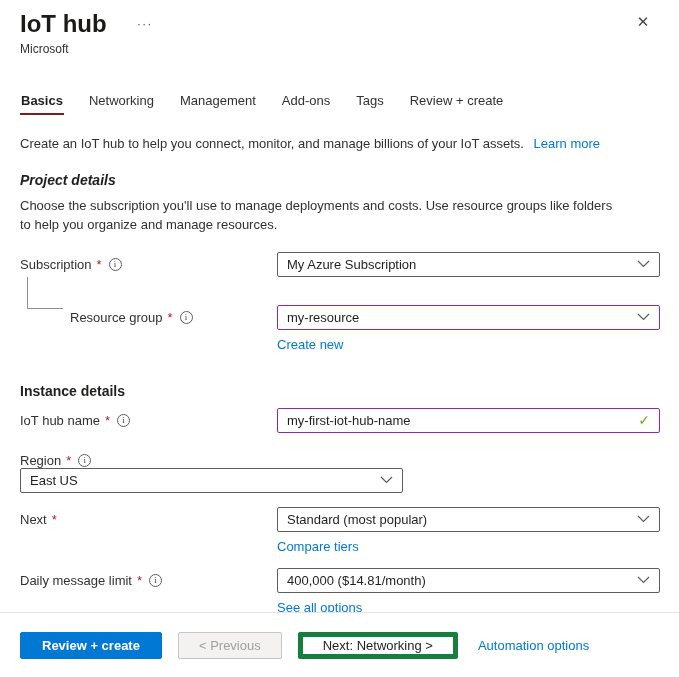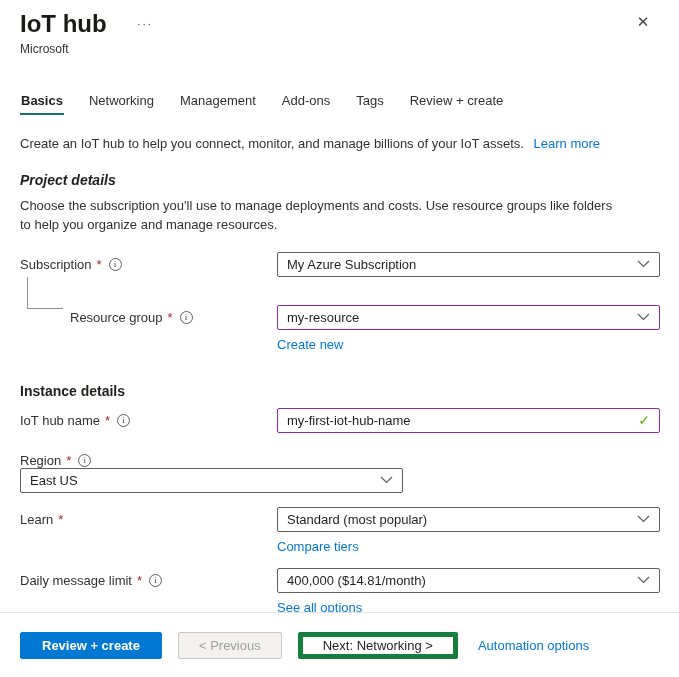--- a/index.html
+++ b/index.html
@@ -19,21 +19,21 @@
   .close-btn {
     position:absolute; top:12px; right:26px; width:20px; height:20px;
     display:flex; align-items:center; justify-content:center;
     color:#484644; font-size:15px; cursor:pointer;
   }
   .subtitle { font-size:12px; color:#323130; margin-top:4px; }
 
   
   .tabs { display:flex; gap:24px; padding:0 20px; margin-top:37px; }
   .tab { font-size:13px; color:#323130; padding:0 1px 5px 1px; border-bottom:2px solid transparent; cursor:pointer; }
-  .tab.active { font-weight:700; border-bottom:2px solid #0f766e; color:#201f1e; }
+  .tab.active { font-weight:700; border-bottom:2px solid #7f1d1d; color:#201f1e; }
 
   
   .intro { padding:0 20px; margin-top:21px; color:#323130; }
 
   .section-heading { font-size:14px; font-weight:700; color:#201f1e; padding:0 20px; }
   .section-desc { padding:0 20px; margin-top:9px; max-width:645px; line-height:1.45; color:#323130; }
   .heading-project { margin-top:21px;font-style:italic; }
   .heading-instance { margin-top:31px; }
 
   
@@ -210,21 +210,21 @@
             <svg width="13" height="8" viewBox="0 0 13 8">
                 <path d="M1 1l5.5 5.5L12 1" fill="none" stroke="#605e5c" stroke-width="1.2"></path>
               </svg>
           </span>
         </div>
       </div>
     </div>
 
     <div class="form-row row-tier">
       <div class="label-col">
-        <span>Learn</span>
+        <span>Next</span>
         <span class="required">*</span>
       </div>
       <div class="field-col">
         <div class="control">
           <span class="value">Standard (most popular)</span>
           <span class="chevron">
             <svg width="13" height="8" viewBox="0 0 13 8">
                 <path d="M1 1l5.5 5.5L12 1" fill="none" stroke="#605e5c" stroke-width="1.2"></path>
               </svg>
           </span>

